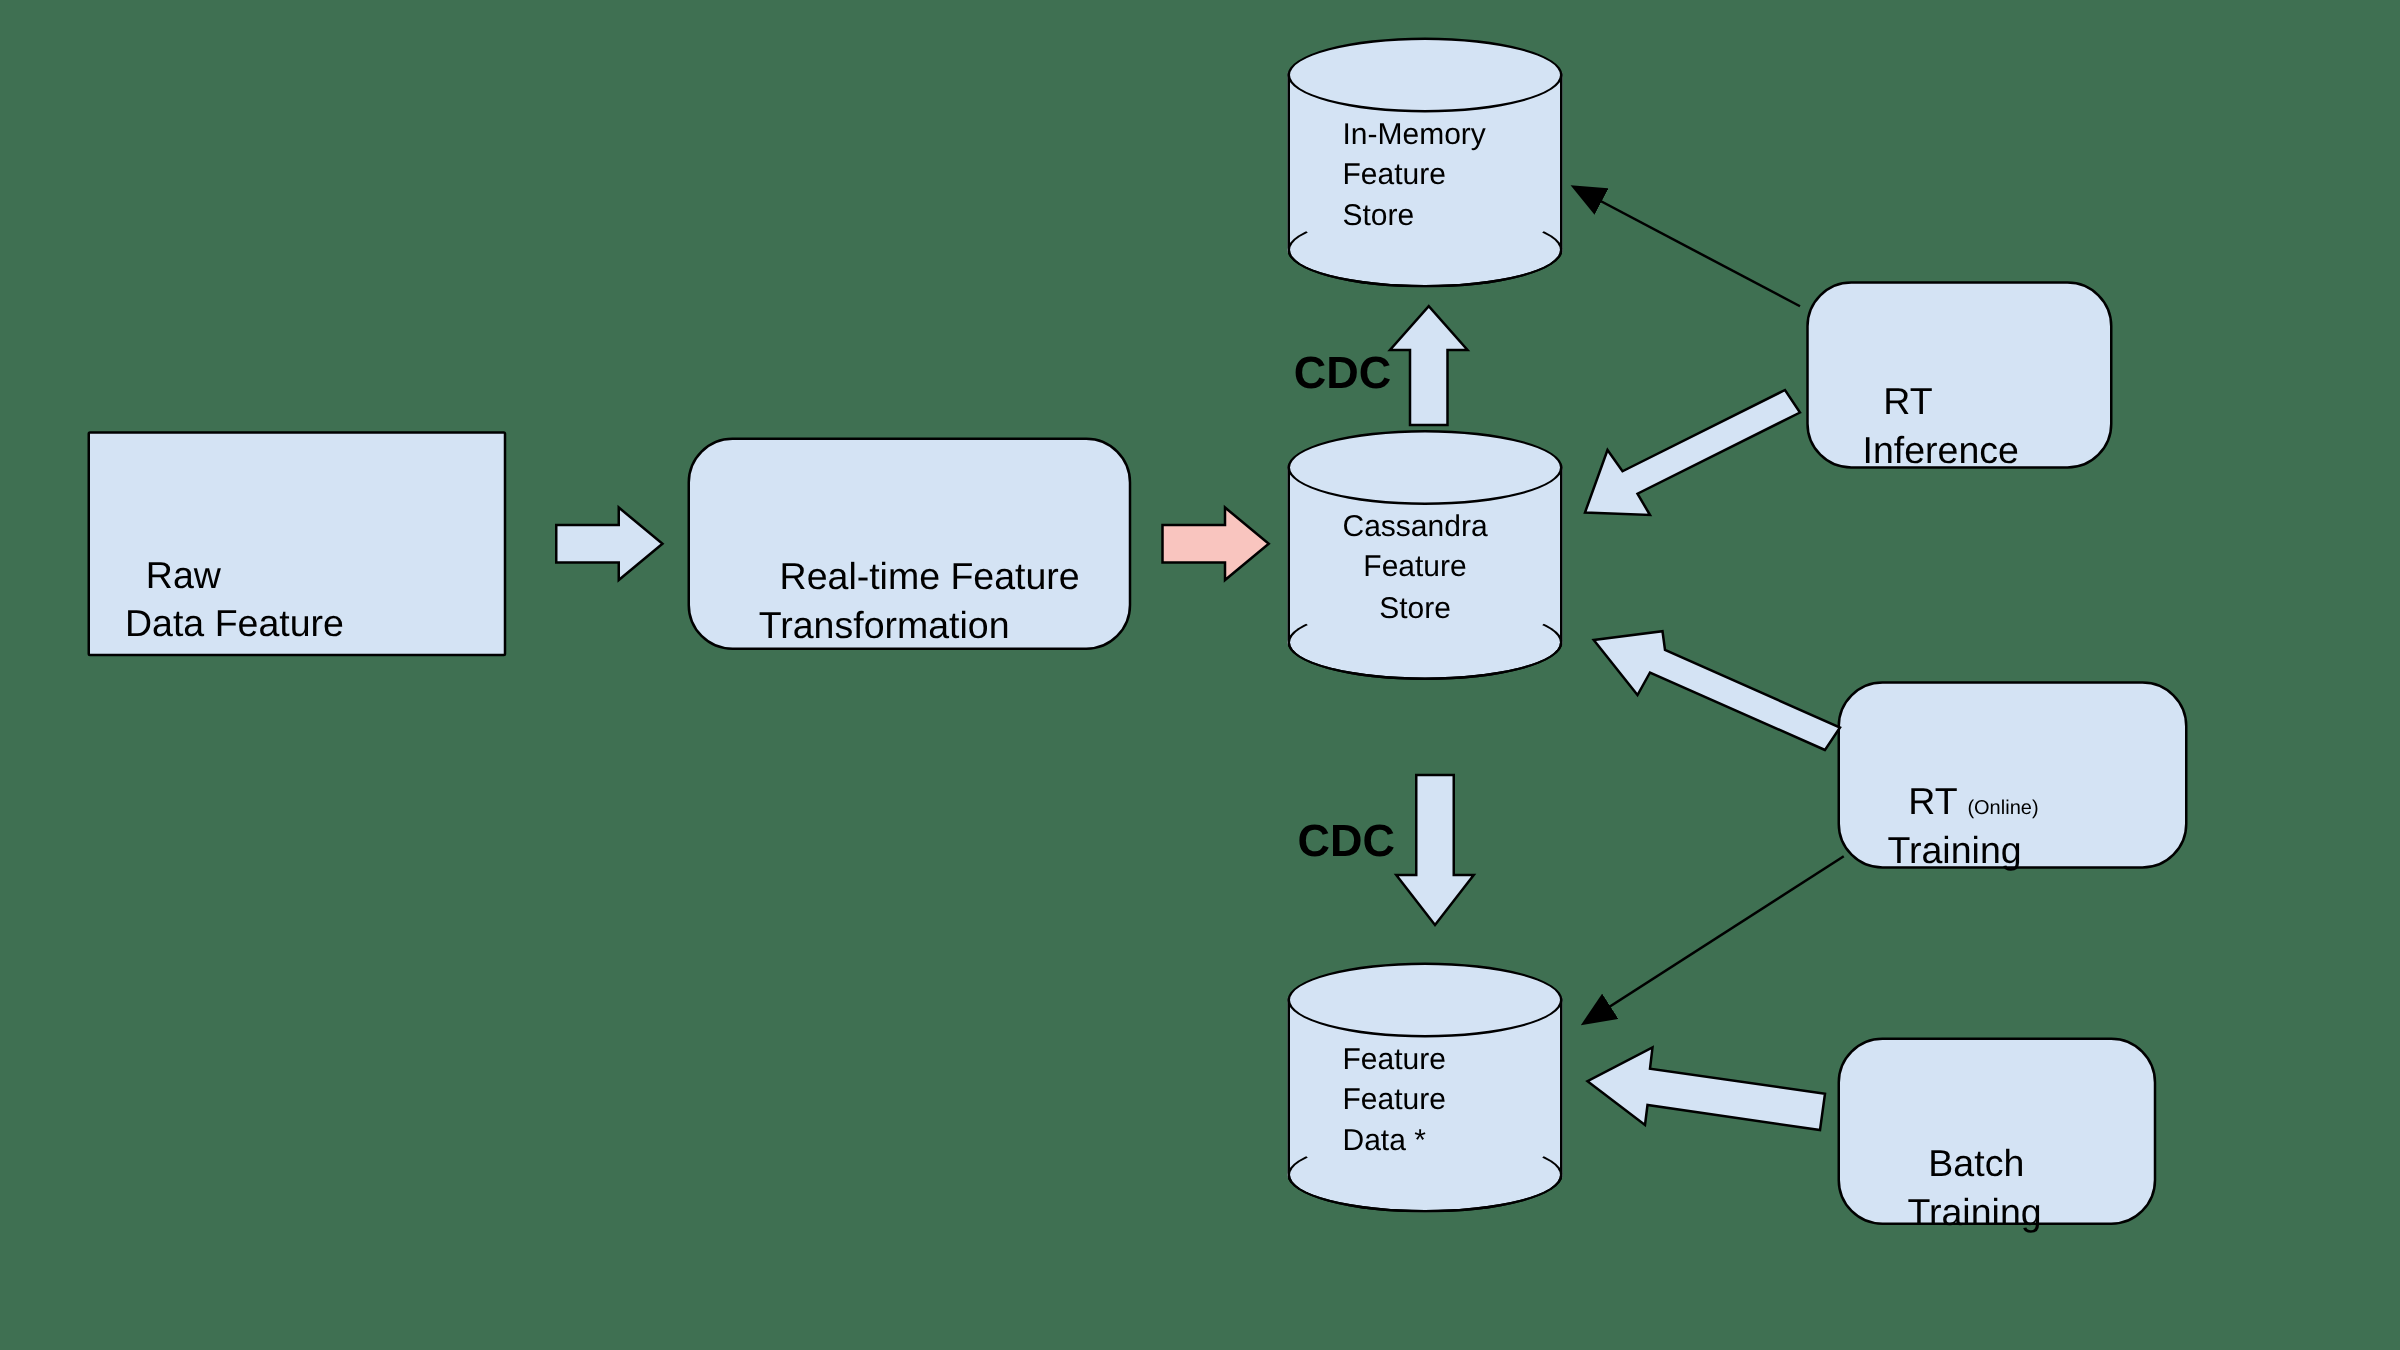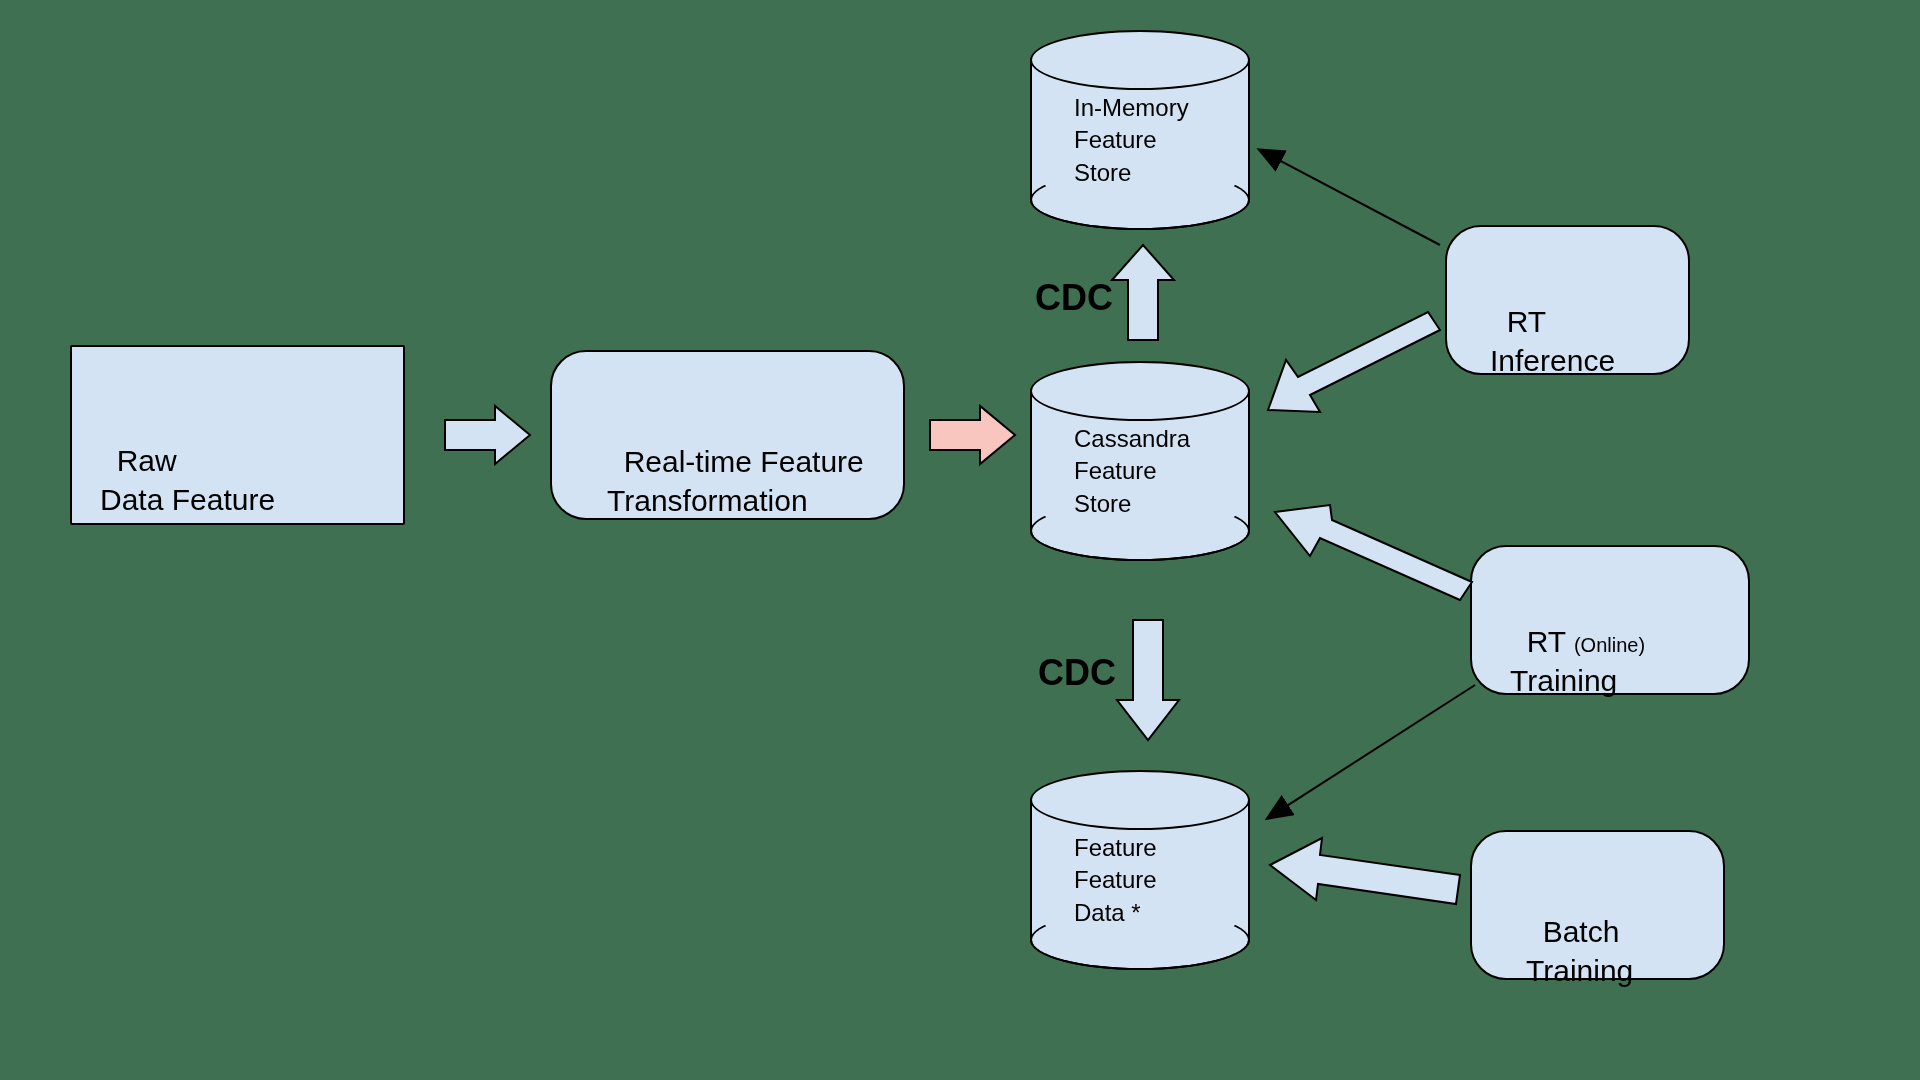--- a/index.html
+++ b/index.html
@@ -94,38 +94,38 @@
   <span>Real-time Feature</span><br><span>Transformation</span>
 </div>
 
 <div class="box round" style="left:1445px; top:225px; width:245px; height:150px;"></div>
 <div class="label" style="left:1490px; top:265px;">
   <span>RT</span><br><span>Inference</span>
 </div>
 
 <div class="box round" style="left:1470px; top:545px; width:280px; height:150px;"></div>
 <div class="label" style="left:1510px; top:585px;">
-  <span>RT </span><span style="font-size:20px">(Online)</span><br><span>Training</span>
+  <span>RT </span><span style="font-size:16px">(Online)</span><br><span>Training</span>
 </div>
 
 <div class="box round" style="left:1470px; top:830px; width:255px; height:150px;"></div>
 <div class="label" style="left:1510px; top:875px;margin-left:16px;">
   <span>Batch</span><br><span>Training</span>
 </div>
 
 <div class="cyl" style="left:1030px; top:30px;">
   <div class="body"></div>
     <div class="bot"></div>
     <div class="top"></div>
   <div class="txt"><span>In-Memory</span>
 <span>Feature</span>
 <span>Store</span></div>
 </div>
 
-<div class="cyl" style="left:1030px; top:361px;">
+<div class="cyl" style="left:1030px; top:344px;text-align:center;">
   <div class="body"></div>
     <div class="bot"></div>
     <div class="top"></div>
   <div class="txt"><span>Cassandra</span>
 <span>Feature</span>
 <span>Store</span></div>
 </div>
 
 <div class="cyl" style="left:1030px; top:770px;">
   <div class="body"></div>

